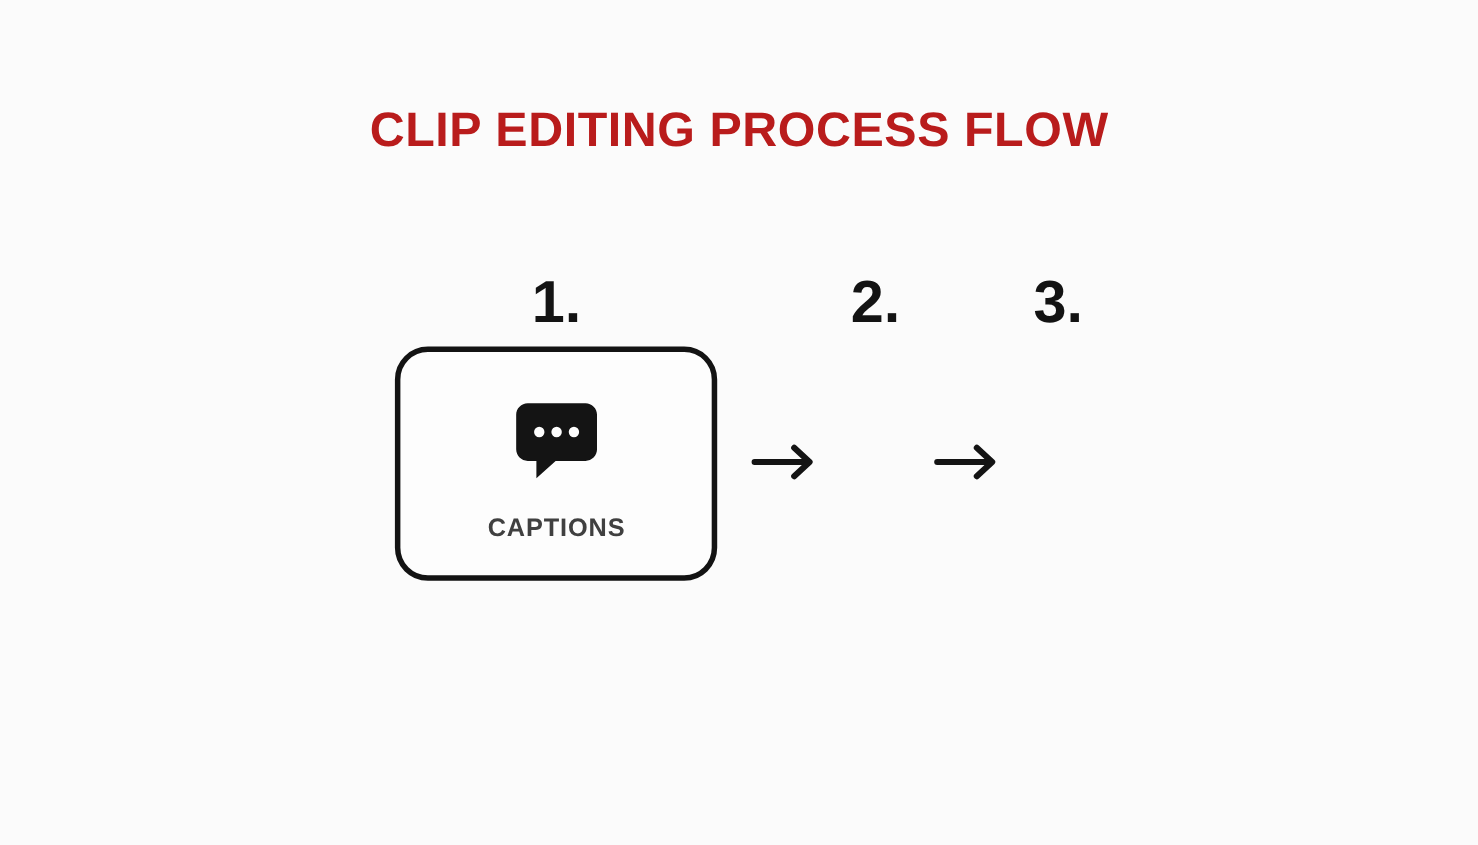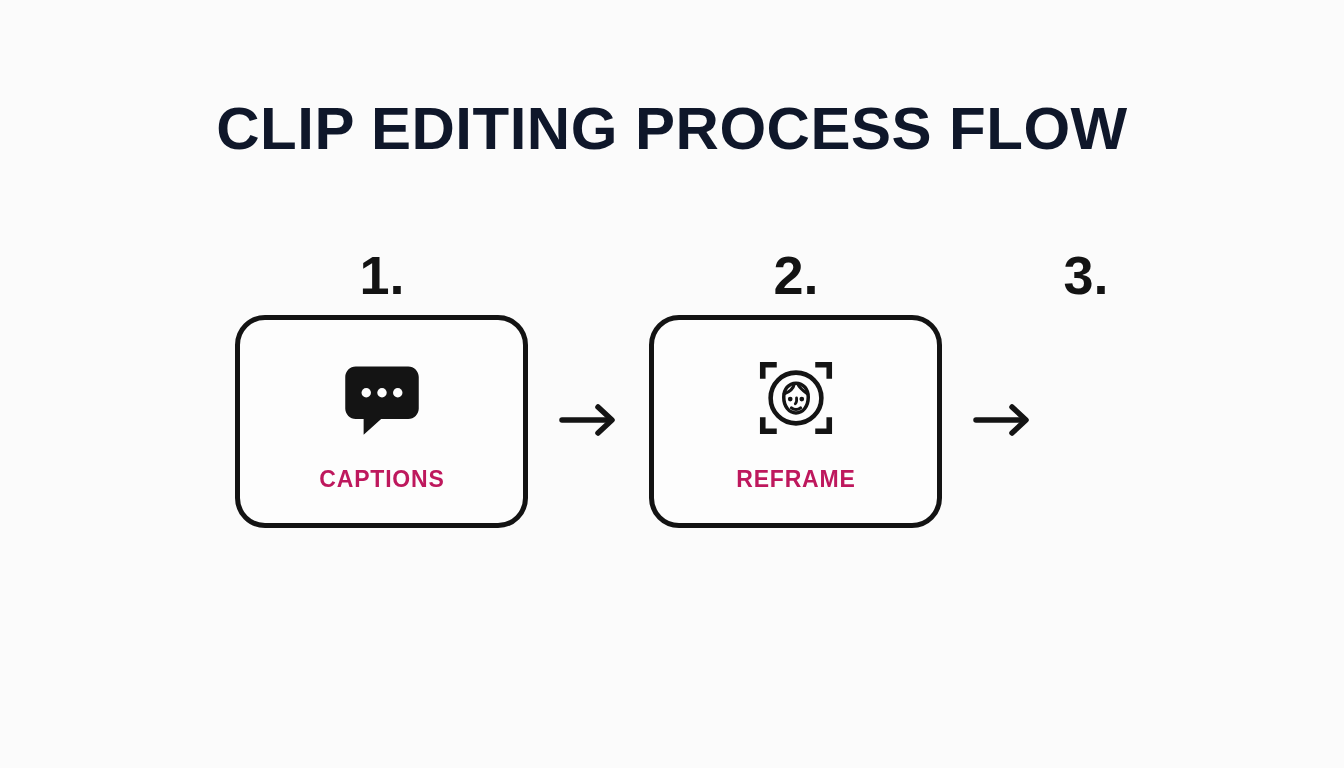--- a/index.html
+++ b/index.html
@@ -15,24 +15,24 @@
     overflow: hidden;
     font-family: "Liberation Sans", "DejaVu Sans", sans-serif;
     color: #141414;
   }
   .title {
     position: absolute;
     top: 94px;
     left: 0;
     width: 100%;
     text-align: center;
-    font-size: 60px;
+    font-size: 44px;
     font-weight: 800;
     letter-spacing: 0.5px;
-    color: #0f172a;
+    color: #b91c1c;
   }
   .flow {
     position: absolute;
     top: 243px;
     left: 0;
     width: 100%;
     display: flex;
     justify-content: center;
     align-items: flex-start;
   }
@@ -65,21 +65,21 @@
   .step-icon {
     width: 84px;
     height: 84px;
     display: block;
   }
   .step-label {
     margin-top: 26px;
     font-size: 23px;
     font-weight: 700;
     letter-spacing: 0.8px;
-    color: #be185d;
+    color: #404040;
     text-align: center;
   }
   .arrow-cell {
     width: 121px;
     display: flex;
     justify-content: center;
     align-items: flex-start;
   }
   .arrow-cell svg {
     margin-top: 155px;
@@ -112,44 +112,20 @@
 
     <div class="arrow-cell">
       <svg width="62" height="44" viewBox="0 0 62 44" aria-hidden="true">
         <path class="ink-stroke" d="M4 22 H52" stroke-width="5.5" stroke-linecap="round"></path>
         <path class="ink-stroke" d="M40 9 L54 22 L40 35" stroke-width="5.5" stroke-linecap="round" stroke-linejoin="round"></path>
       </svg>
     </div>
 
     <div class="step">
       <div class="step-number">2.</div>
-      <div class="step-box">
-        <svg class="step-icon" viewBox="0 0 48 48" aria-hidden="true">
-
-          <path class="ink-stroke" d="M5 13 V5 H13" stroke-width="3.2"></path>
-          <path class="ink-stroke" d="M35 5 H43 V13" stroke-width="3.2"></path>
-          <path class="ink-stroke" d="M43 35 V43 H35" stroke-width="3.2"></path>
-          <path class="ink-stroke" d="M13 43 H5 V35" stroke-width="3.2"></path>
-
-          <circle class="ink-stroke" cx="24" cy="24" r="14.5" stroke-width="2.6"></circle>
-
-          <path class="ink-stroke" d="M24 15.5 C19.8 15.5 17 19 17 23.6 C17 28.8 20 32.5 24 32.5 C28 32.5 31 28.8 31 23.6 C31 19 28.2 15.5 24 15.5 Z" stroke-width="2"></path>
-
-          <path class="ink-stroke" d="M23 16 C22.5 18.6 20 20.6 17.3 21.6" stroke-width="1.8" stroke-linecap="round"></path>
-          <path class="ink-stroke" d="M25 16 C26 18.4 28.5 20.2 30.7 21.8" stroke-width="1.8" stroke-linecap="round"></path>
-
-          <circle class="ink-fill" cx="20.7" cy="24.6" r="1.35"></circle>
-          <circle class="ink-fill" cx="27.3" cy="24.6" r="1.35"></circle>
-
-          <path class="ink-stroke" d="M24.3 24 C24.5 25.5 24.4 26.6 23.6 27.3" stroke-width="1.6" stroke-linecap="round"></path>
-
-          <path class="ink-stroke" d="M21.4 29.6 C22.8 30.9 25.2 30.9 26.6 29.6" stroke-width="1.8" stroke-linecap="round"></path>
-        </svg>
-        <div class="step-label">REFRAME</div>
-      </div>
     </div>
 
     <div class="arrow-cell">
       <svg width="62" height="44" viewBox="0 0 62 44" aria-hidden="true">
         <path class="ink-stroke" d="M4 22 H52" stroke-width="5.5" stroke-linecap="round"></path>
         <path class="ink-stroke" d="M40 9 L54 22 L40 35" stroke-width="5.5" stroke-linecap="round" stroke-linejoin="round"></path>
       </svg>
     </div>
 
     <div class="step">

